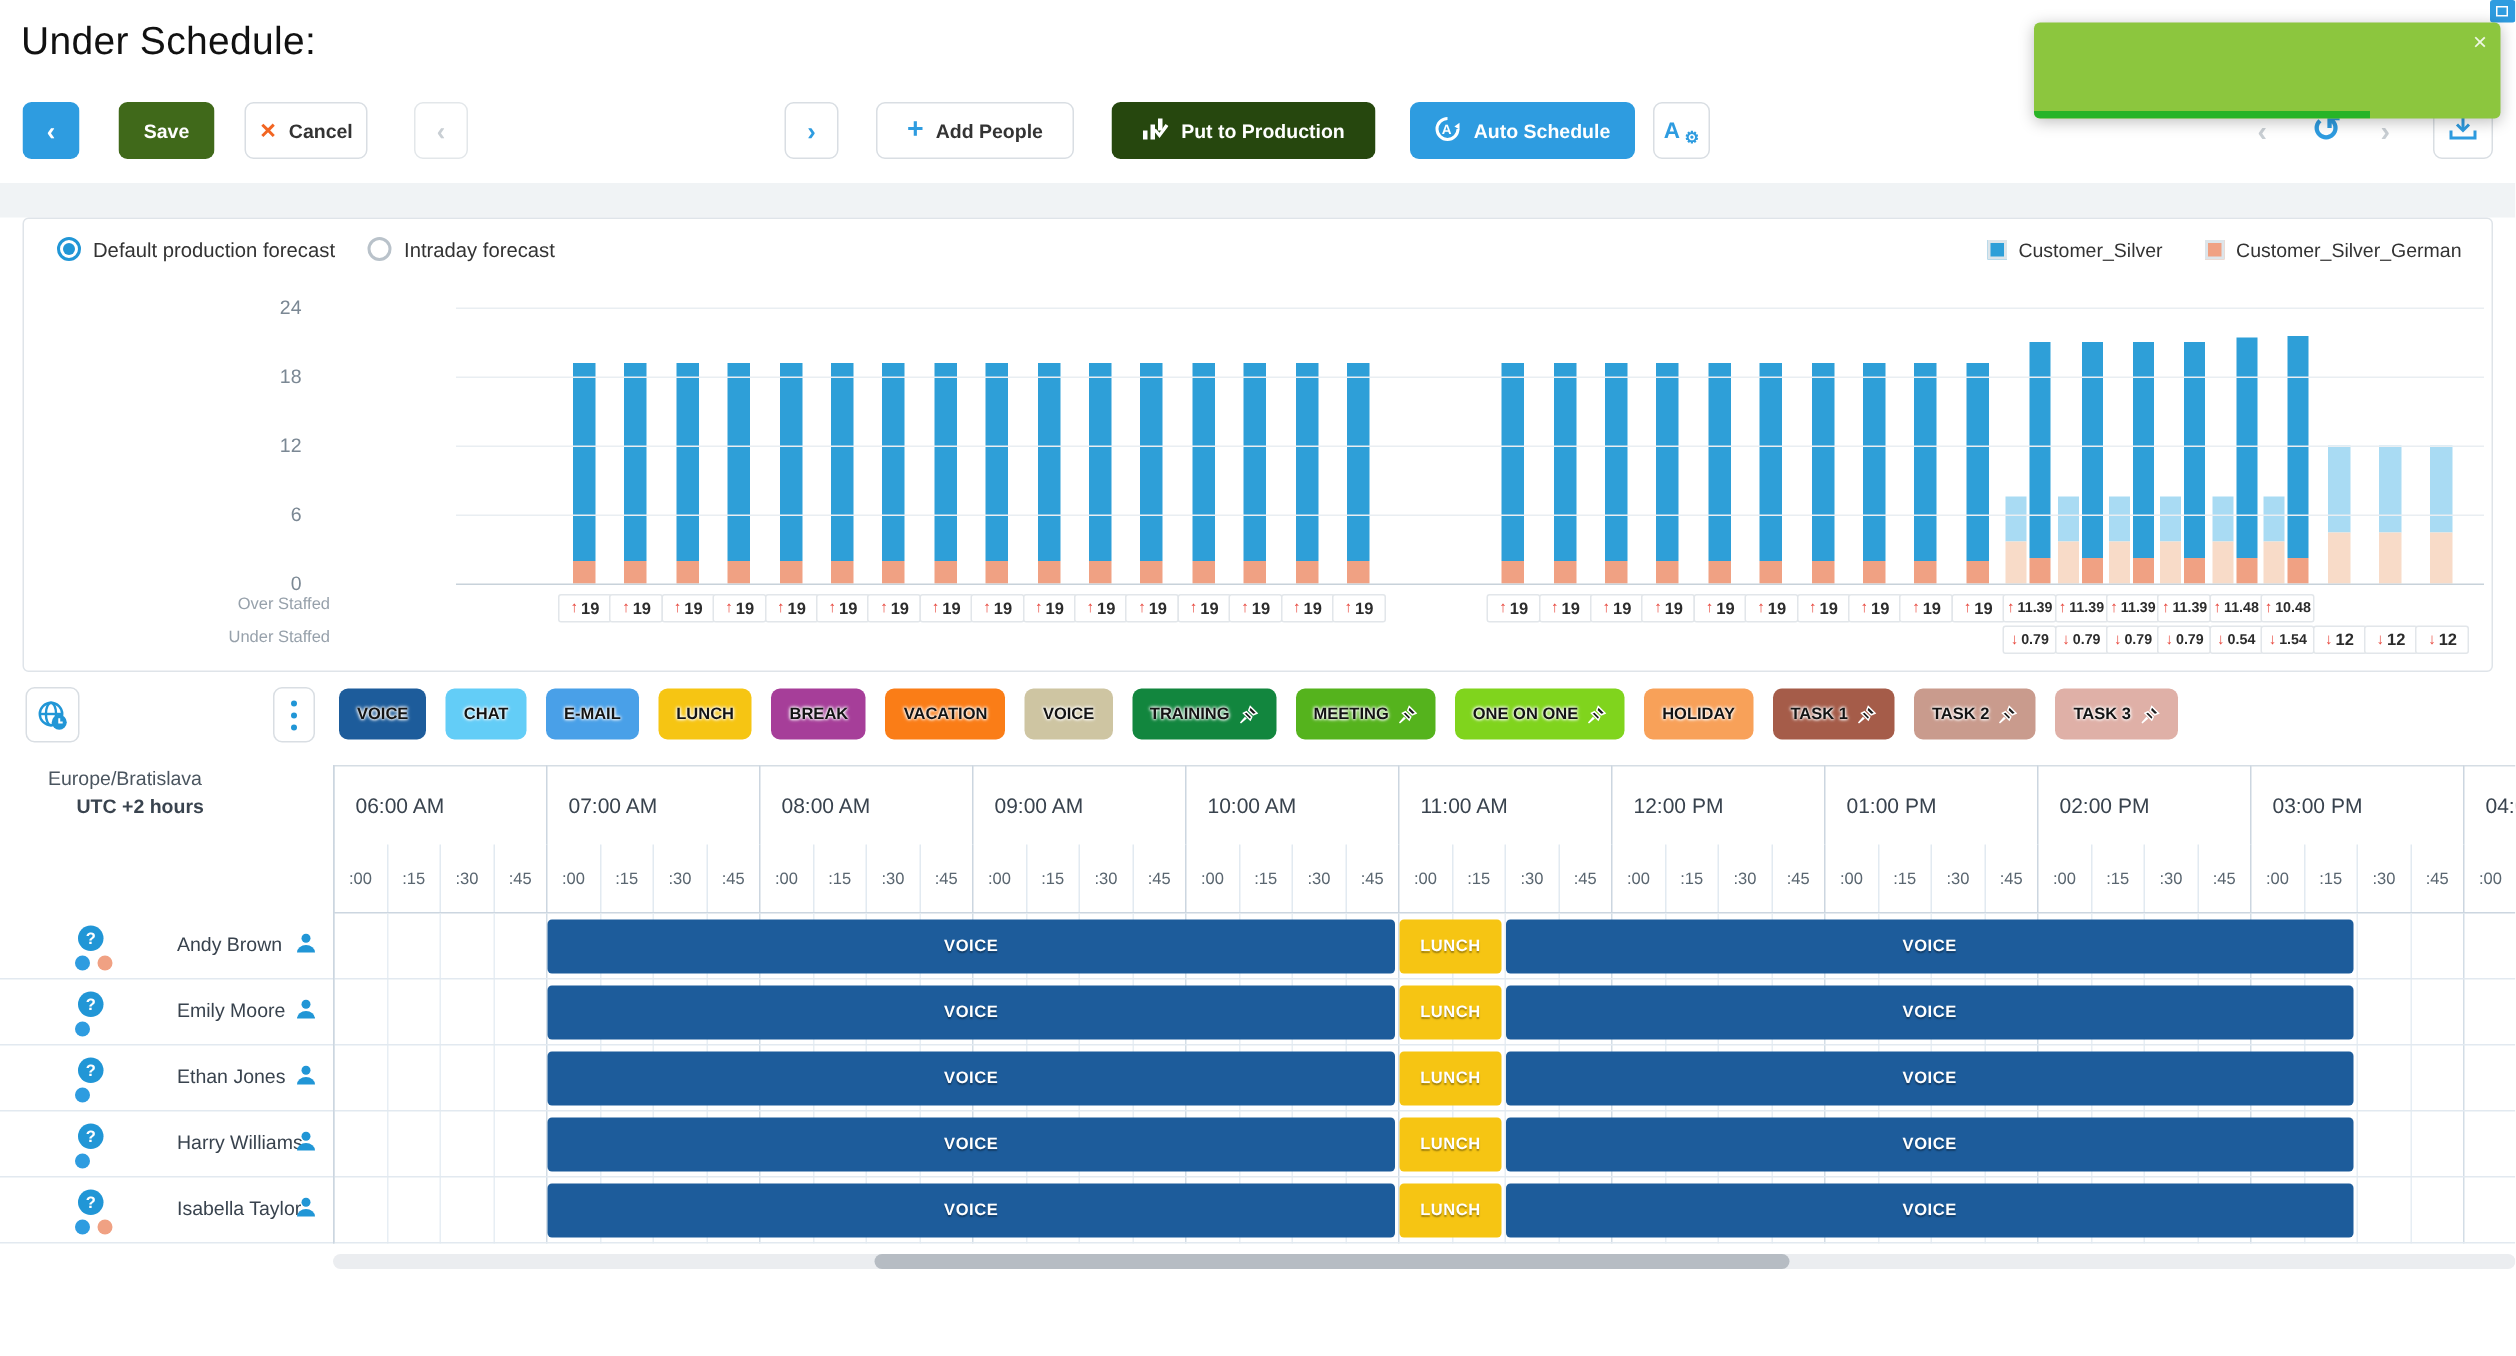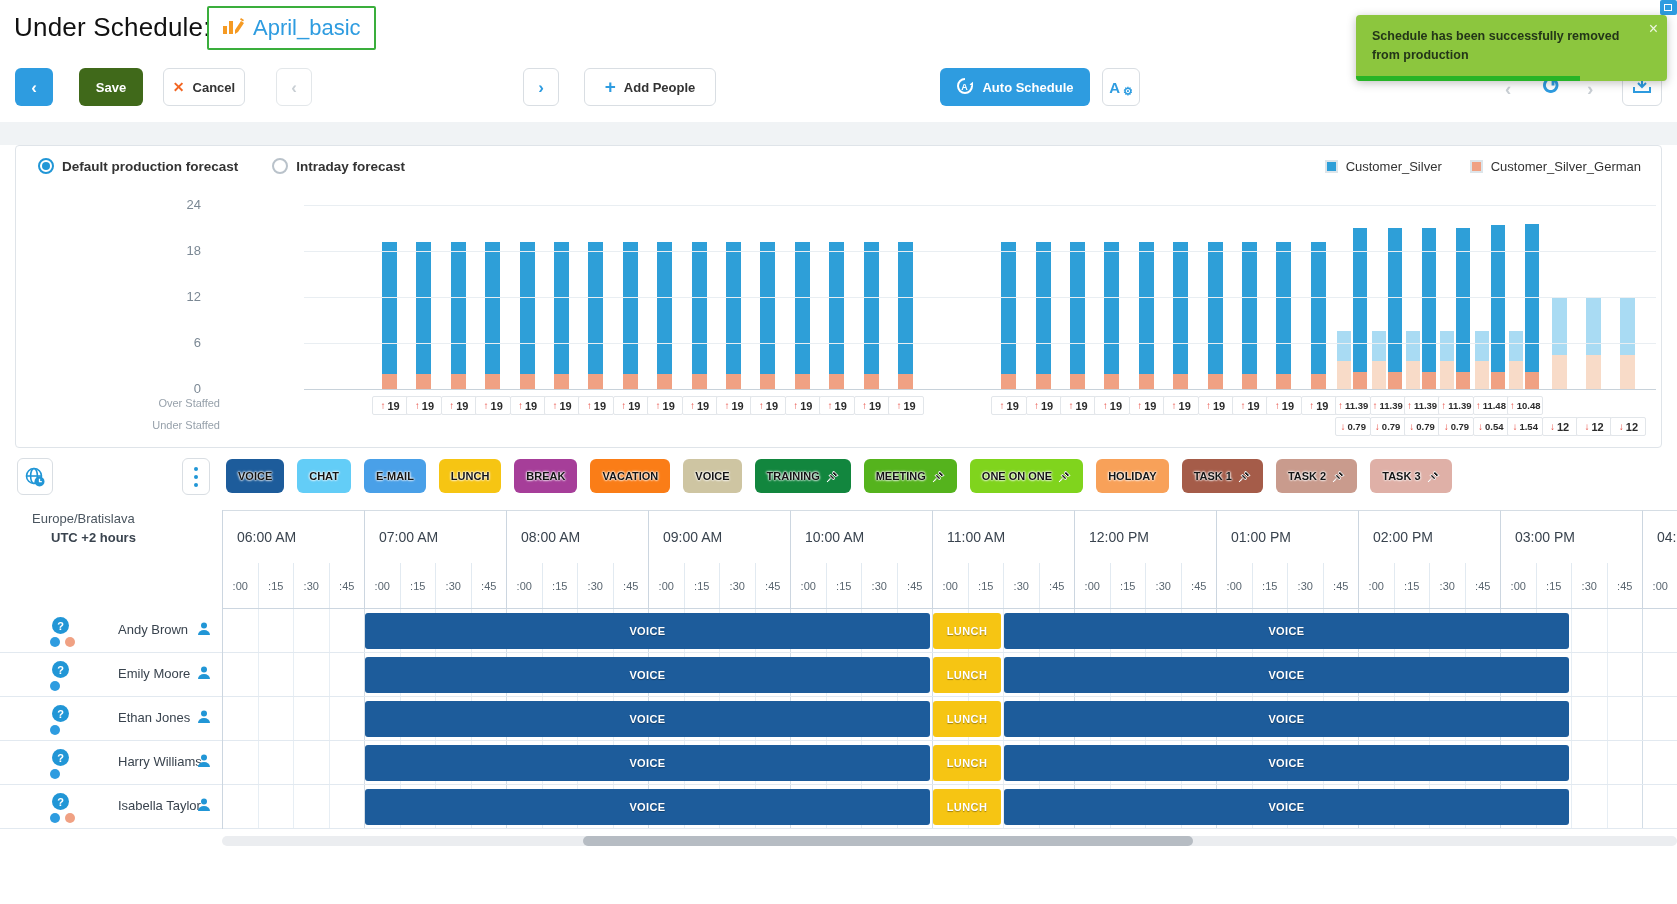--- a/index.html
+++ b/index.html
@@ -53,21 +53,21 @@
   #toast {
     left:1356px; top:15px; width:311px; min-height:64px; background:#8cc63e; border-radius:4px;
     box-shadow:0 2px 10px rgba(0,0,0,.25); padding:12px 34px 16px 16px; z-index:50; overflow:hidden;
   }
   #toast .msg { font-size:12.5px; font-weight:bold; color:#233618; line-height:1.5; }
   #toast .close { position:absolute; right:9px; top:5px; color:rgba(255,255,255,.85); font-size:16px; cursor:pointer; }
   #toast .progress { position:absolute; left:0; bottom:0; height:5px; width:72%; background:#27b427; }
 
   
   #chart-panel { left:15px; top:145px; width:1647px; height:303px; border:1px solid #dfe4e9; border-radius:4px; background:#fff; }
-  #forecast-radios { position:absolute; left:22px; top:12px; display:flex; gap:34px; align-items:flex-start;font-weight:bold; }
+  #forecast-radios { position:absolute; left:22px; top:12px; display:flex; gap:22px; align-items:flex-start; }
   .radio-opt { display:flex; align-items:center; gap:8px; font-size:13.5px; color:#333; cursor:pointer; }
   .radio-circle { width:16px; height:16px; border-radius:50%; border:2px solid #b9c2ca; position:relative; background:#fff; }
   .radio-circle.sel { border-color:#2196d6; }
   .radio-circle.sel::after { content:""; position:absolute; left:2px; top:2px; width:8px; height:8px; border-radius:50%; background:#2196d6; }
   #chart-legend { position:absolute; right:20px; top:13px; display:flex; gap:28px; align-items:center; }
   .legend-item { display:flex; gap:8px; align-items:center; font-size:13px; color:#333; }
   .legend-swatch { width:13px; height:13px; border:2px solid #dde5ea; }
   .gridline { position:absolute; left:288px; width:1352px; height:1px; background:#e9eef2; }
   .gridline.base { background:#c8d2da; }
   .ytick { position:absolute; width:60px; text-align:right; font-size:13px; color:#7b8894; }
@@ -113,33 +113,20 @@
   #names-grid-divider { left:222px; top:510px; width:1px; height:319px; background:#ccd6e0; }
   #scroll-track { left:222px; top:836px; width:1455px; height:10px; border-radius:5px; background:#ebedf0; }
   #scroll-thumb { left:583px; top:836px; width:610px; height:10px; border-radius:5px; background:#b6bcc3; cursor:pointer; }
 </style>
 </head>
 <body>
 
 <div id="app">
 
   <div class="abs" id="page-title">Under Schedule:</div>
-  <div class="abs" id="schedule-name-box">
-    <span>
-      <svg width="22" height="20" viewBox="0 0 22 20">
-          <g fill="#f59a23">
-            <rect x="1" y="10" width="4" height="8"></rect>
-            <rect x="7" y="5" width="4" height="13"></rect>
-            <path d="M13 18 L13 14 L19 5 L22 7 L16 16 Z"></path>
-            <path d="M19 2 L22 4 L21 5.5 L18 3.5 Z"></path>
-          </g>
-        </svg>
-    </span>
-    <span id="schedule-name">April_basic</span>
-  </div>
   <div class="abs" id="corner-icon">
       <div></div>
     </div>
 
   <div class="tbtn" id="back-button">
       <span class="chev">‹</span>
     </div>
   <div class="tbtn" id="save-button">
       <span>Save</span>
     </div>
@@ -149,20 +136,33 @@
   </div>
   <div class="tbtn white" id="prev-day-button">
       <span class="chev">‹</span>
     </div>
   <div class="tbtn white" id="next-day-button">
       <span class="chev">›</span>
     </div>
   <div class="tbtn white" id="add-people-button">
     <span class="plus">+</span>
     <span>Add People</span>
+  </div>
+  <div class="tbtn" id="put-to-production-button">
+    <span>
+      <svg width="18" height="16" viewBox="0 0 18 16">
+          <g fill="#fff">
+            <rect x="1" y="9" width="3" height="6"></rect>
+            <rect x="6" y="5" width="3" height="10"></rect>
+            <rect x="11" y="1" width="3" height="8"></rect>
+            <path d="M8 9 L12 14 L18 6 L16 4.6 L12 10.5 L9.6 7.8 Z"></path>
+          </g>
+        </svg>
+    </span>
+    <span>Put to Production</span>
   </div>
   <div class="tbtn" id="auto-schedule-button">
     <span>
       <svg width="18" height="18" viewBox="0 0 18 18">
           <path d="M9 2 a7 7 0 1 0 7 7" fill="none" stroke="#fff" stroke-width="2"></path>
           <path d="M16 9 L13.4 5.6 L18 5.6 Z" fill="#fff" transform="rotate(90 15.6 7)"></path>
           <text x="5.2" y="12.5" font-size="9" font-weight="bold" fill="#fff" font-family="Liberation Sans, sans-serif">A</text>
         </svg>
     </span>
     <span>Auto Schedule</span>
@@ -180,21 +180,20 @@
           <path d="M2 12 v5 h16 v-5"></path>
           <path d="M10 2 v9"></path>
           <path d="M6 8 l4 4 l4 -4" fill="none"></path>
         </g>
       </svg>
   </div>
 
   <div class="abs" id="gray-strip"></div>
 
   <div class="abs" id="toast">
-    <div class="msg">Schedule has been successfully removed from production</div>
     <div class="close">×</div>
     <div class="progress"></div>
   </div>
 
   <div class="abs" id="chart-panel">
     <div id="forecast-radios">
       <div class="radio-opt">
         <span class="radio-circle sel"></span>
         <span>Default production forecast</span>
       </div>

